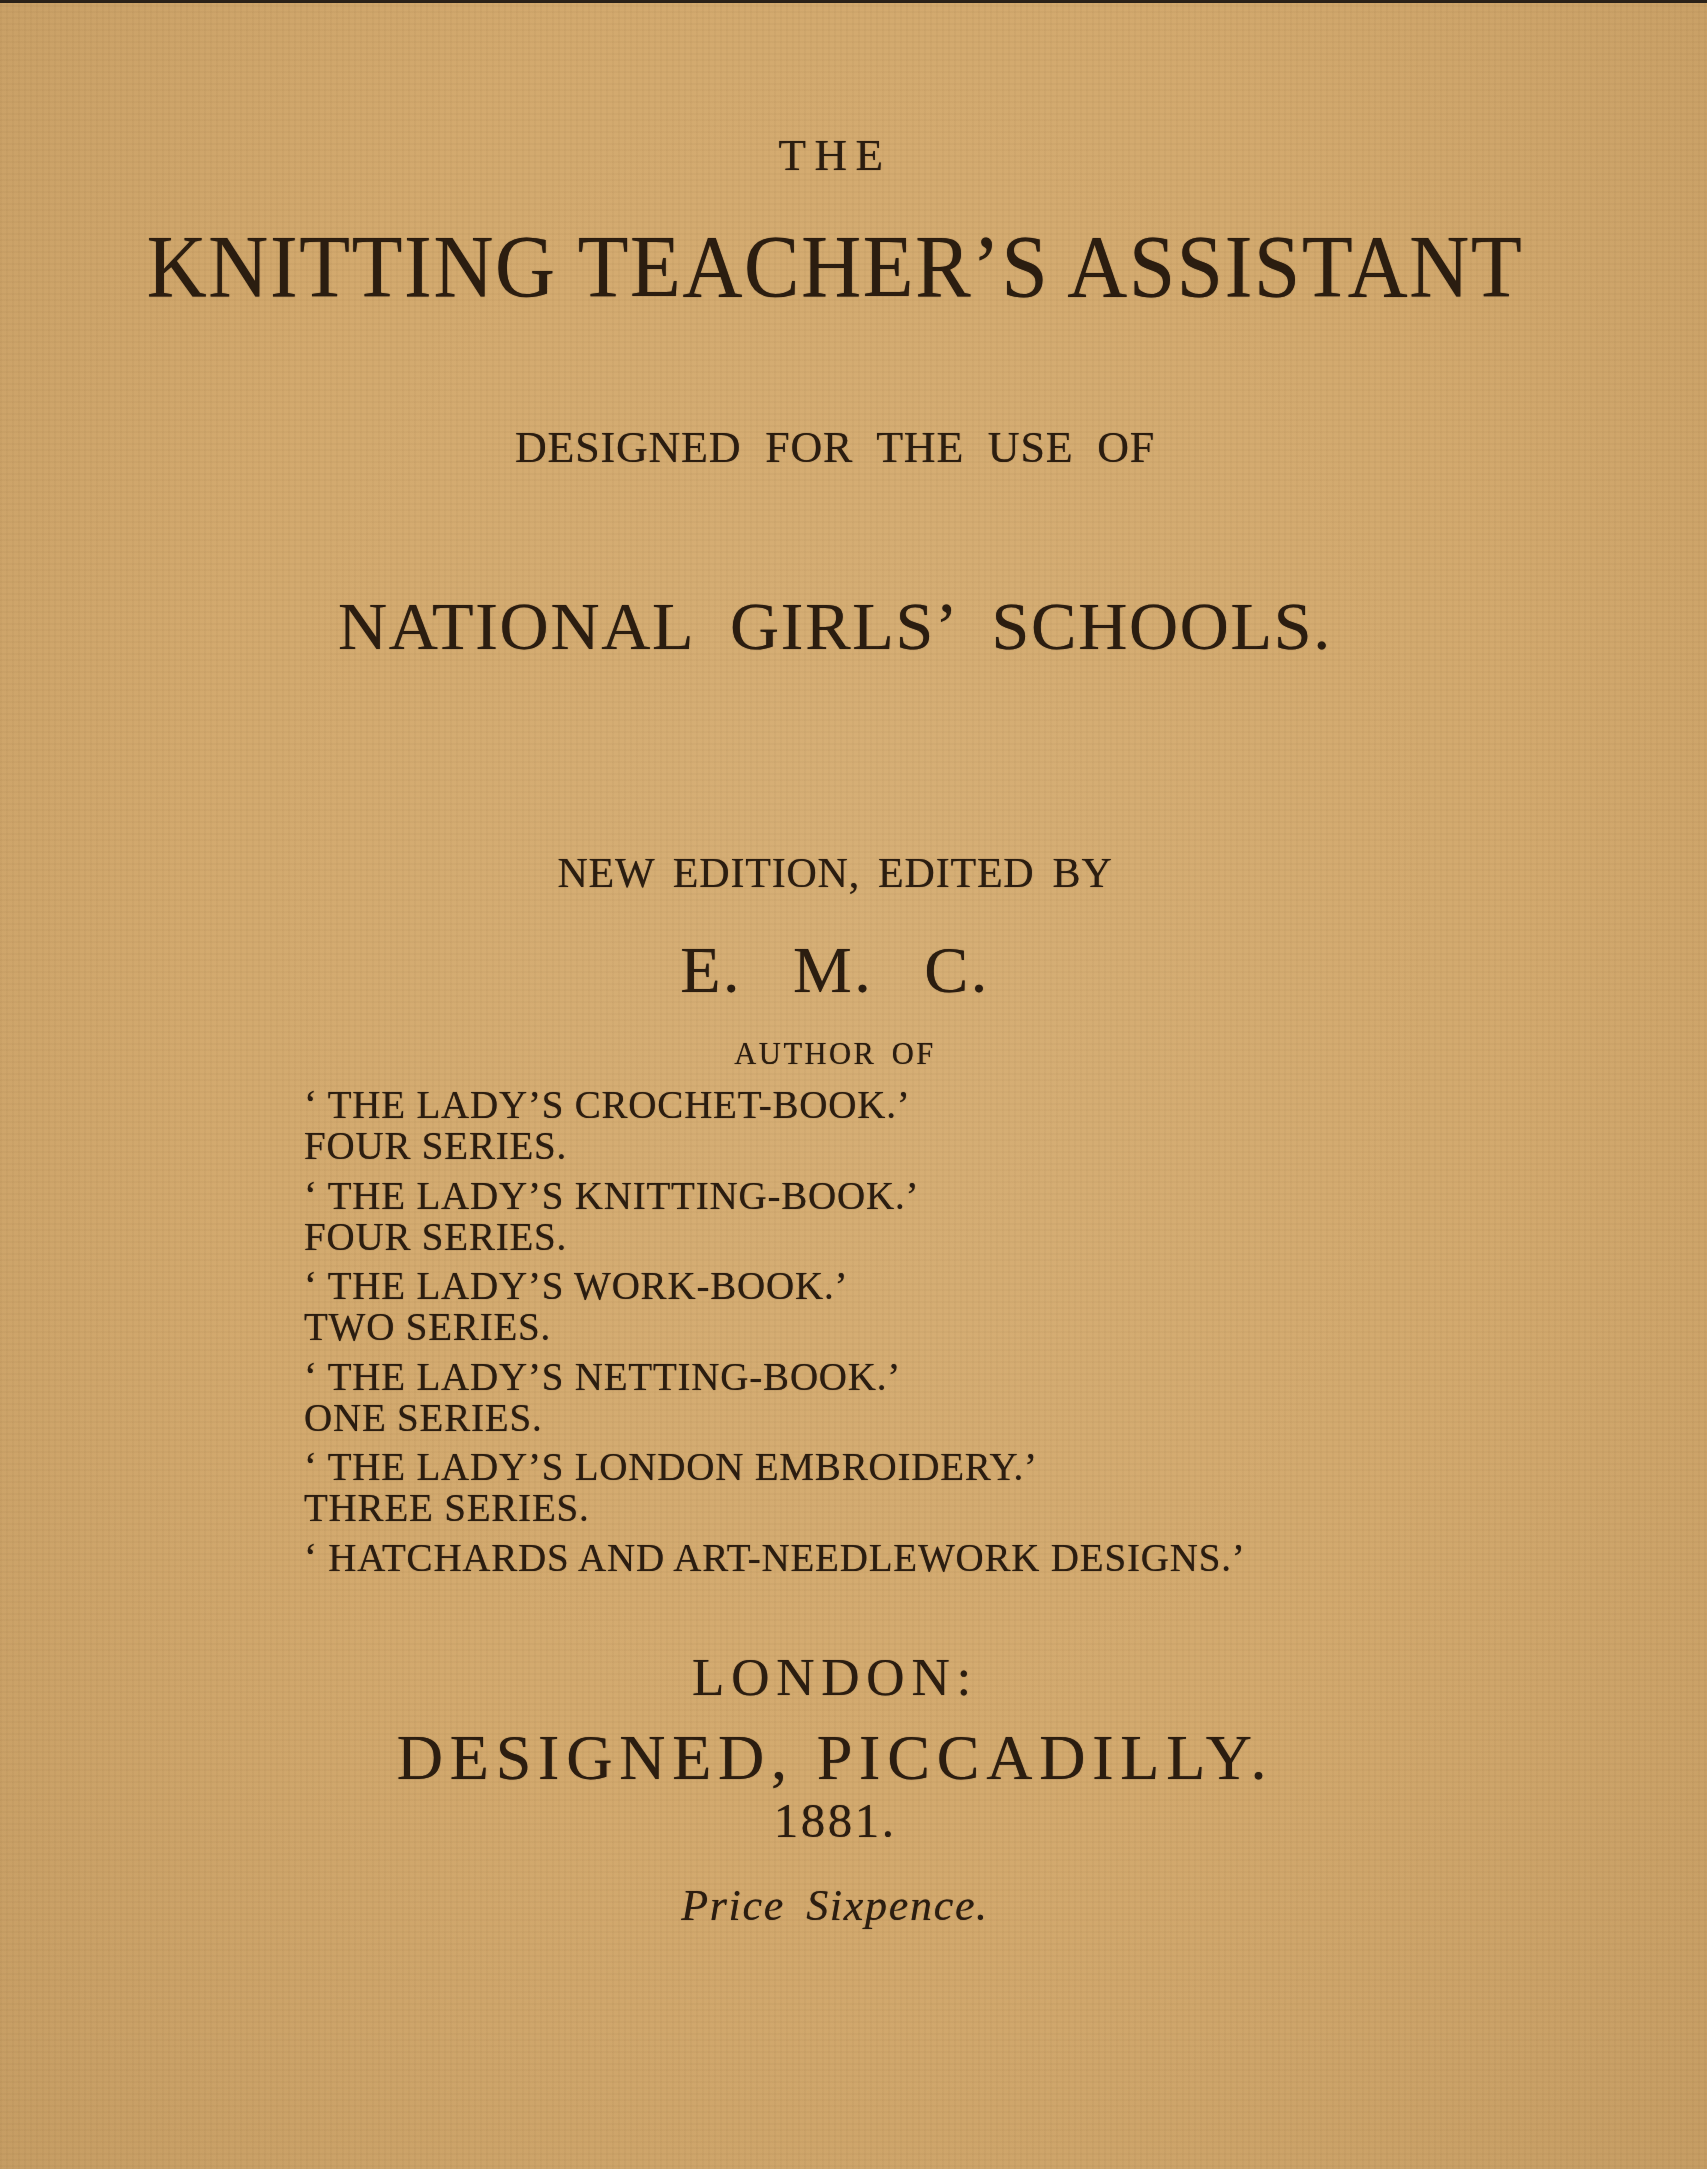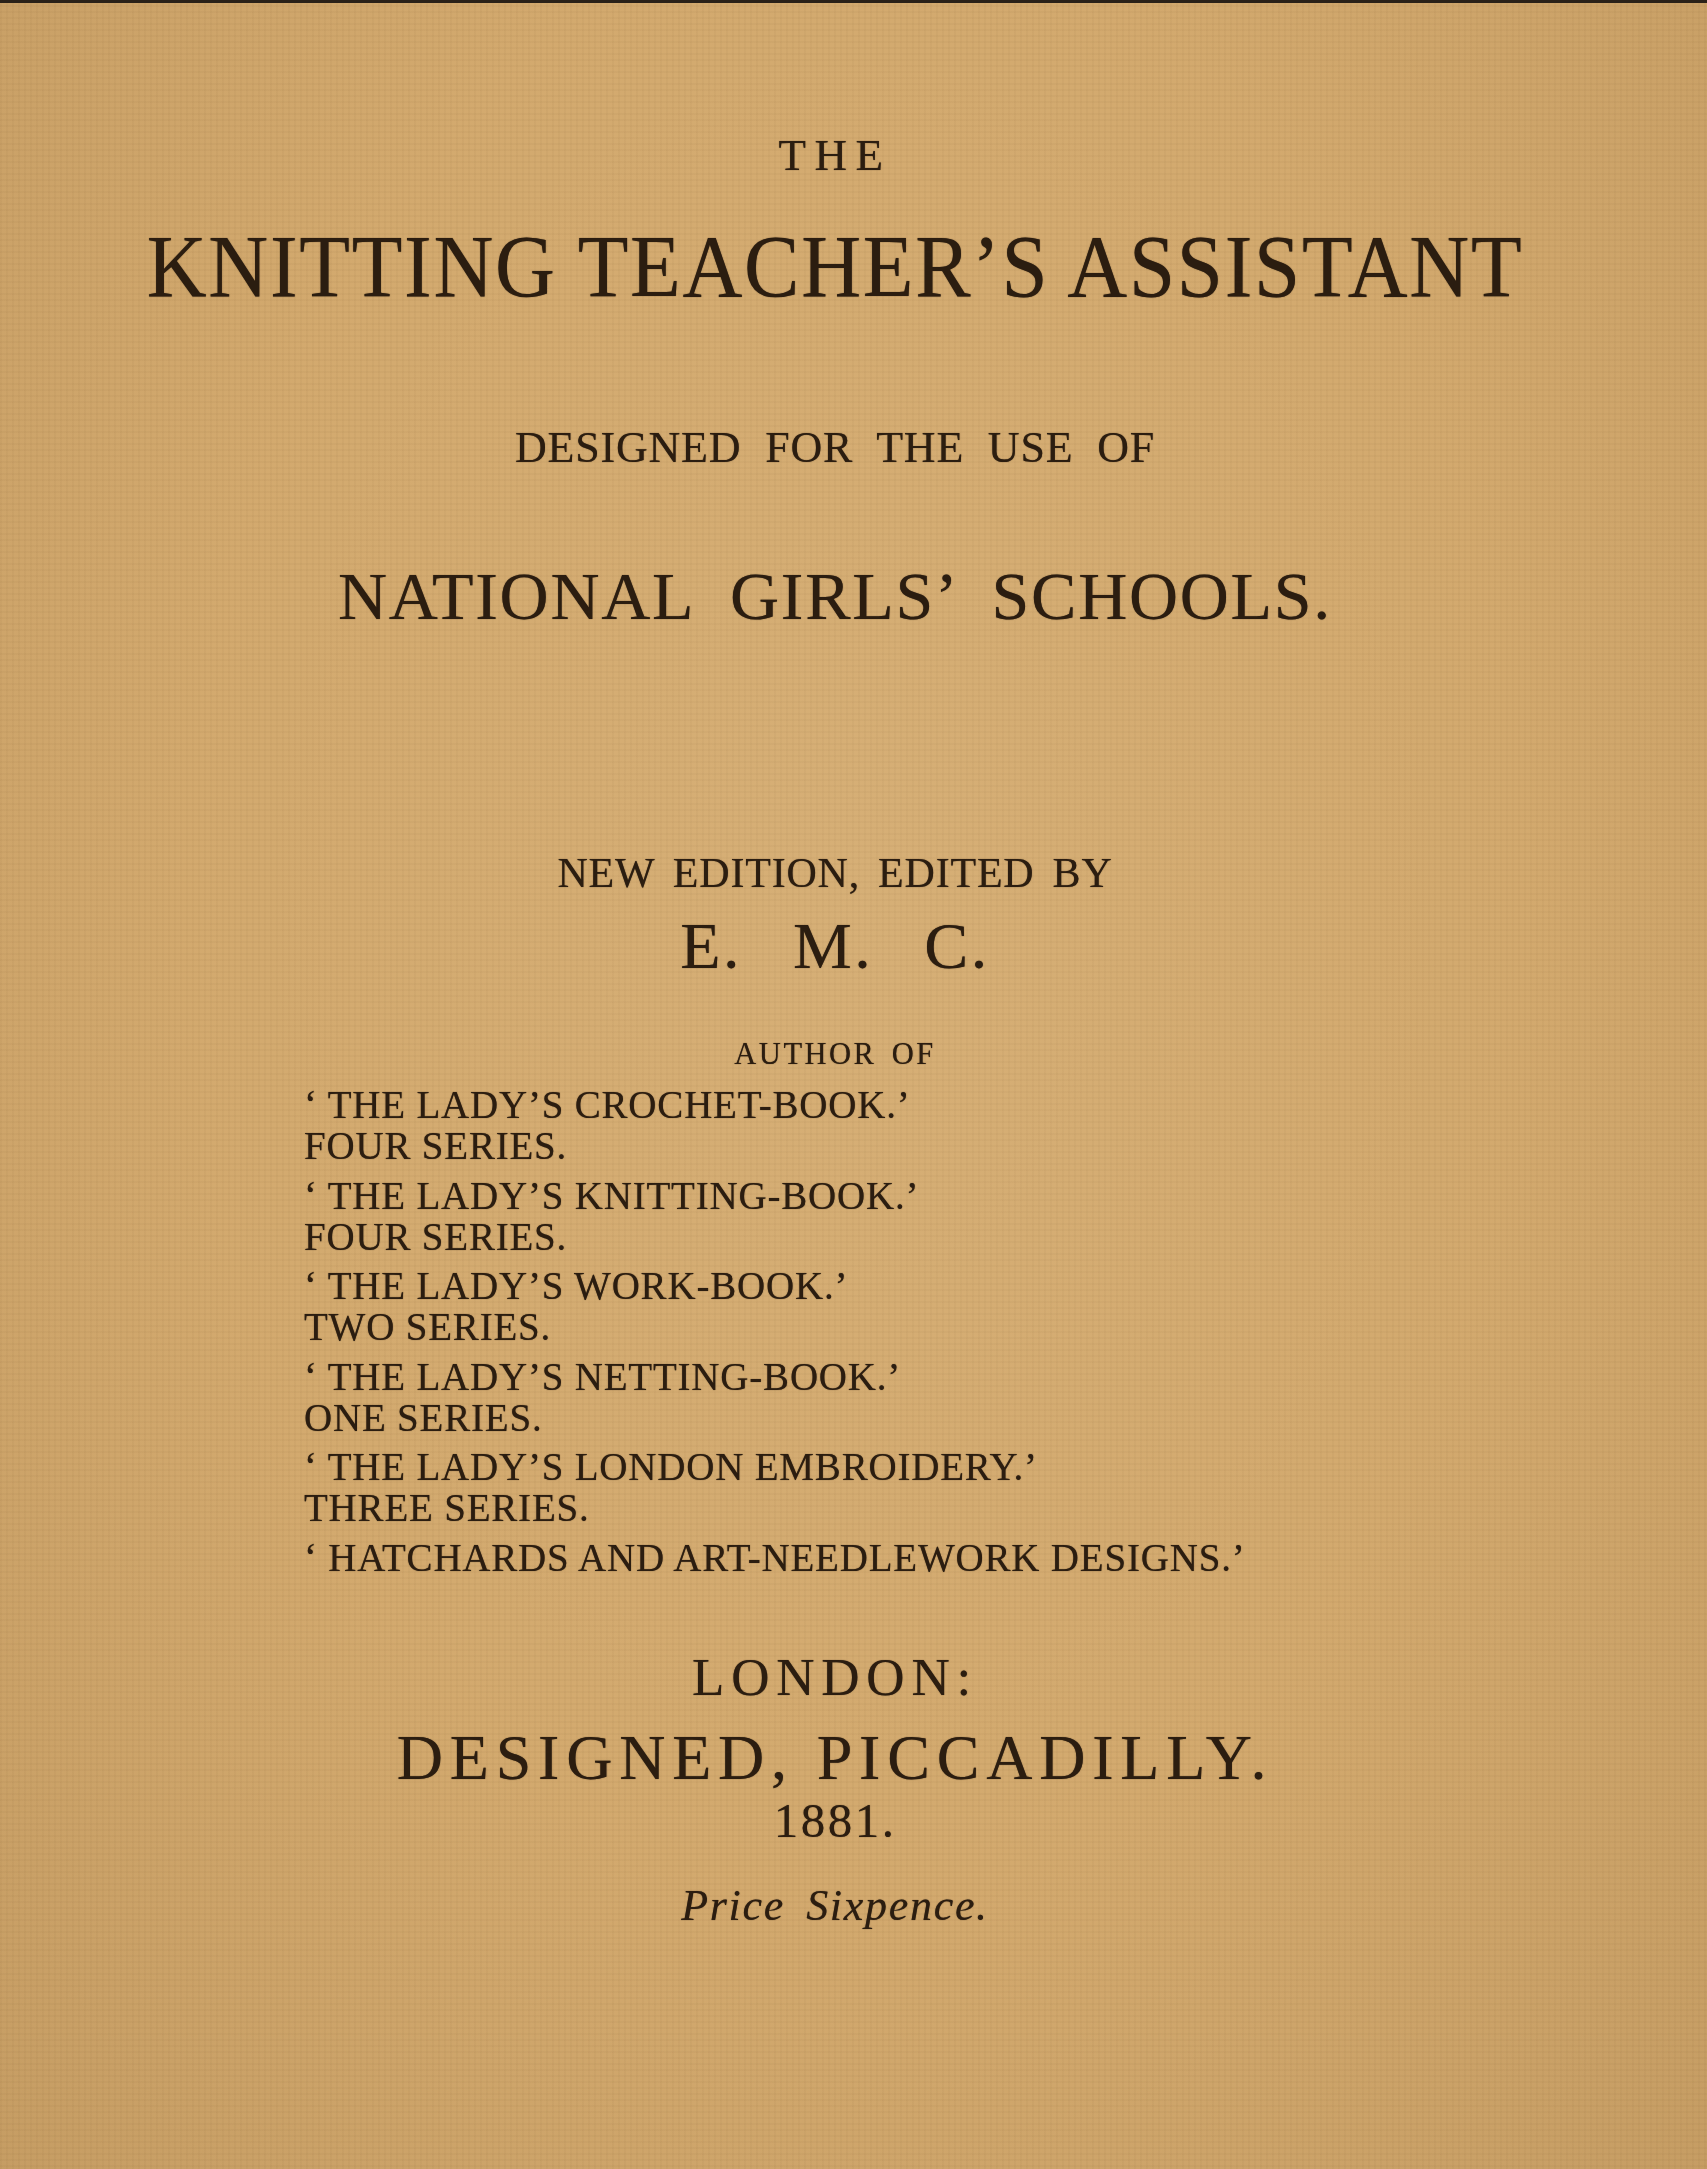--- a/index.html
+++ b/index.html
@@ -20,23 +20,23 @@
     position:absolute;left:0;width:1670px;
     text-align:center;
     white-space:nowrap;
     color:#2b1d10;
     text-shadow:0 0 1px rgba(43,29,16,0.8);
     line-height:1;
   }
   .half-title  {top:130px;  font-size:45px;  letter-spacing:8.5px;}
   .main-title  {top:219px;  font-size:83px;  letter-spacing:1.7px; transform:scaleY(1.07); transform-origin:50% 0;}
   .subtitle    {top:423px;  font-size:44px;  letter-spacing:0.8px; word-spacing:12px;}
-  .audience    {top:559px;  font-size:68px;  letter-spacing:1.7px; word-spacing:18.6px;}
+  .audience    {top:589px;  font-size:68px;  letter-spacing:1.7px; word-spacing:18.6px;}
   .edition     {top:849px; font-size:42px;  letter-spacing:0.8px; word-spacing:6.8px;}
-  .editor      {top:910px; font-size:66px;  letter-spacing:2.5px; word-spacing:32px;}
+  .editor      {top:934px; font-size:66px;  letter-spacing:2.5px; word-spacing:32px;}
   .author-of   {top:1036px; font-size:30.5px;  letter-spacing:2.5px; word-spacing:5.1px;}
   .works{
     position:absolute;left:304px;top:1081px;width:1078px;
     font-size:39px;letter-spacing:0.8px;
     color:#2b1d10;text-shadow:0 0 1px rgba(43,29,16,0.8);
   }
   .work-row{
     display:flex;justify-content:space-between;align-items:baseline;
     line-height:41px;margin-bottom:8.5px;white-space:nowrap;flex-direction:column;
   }

